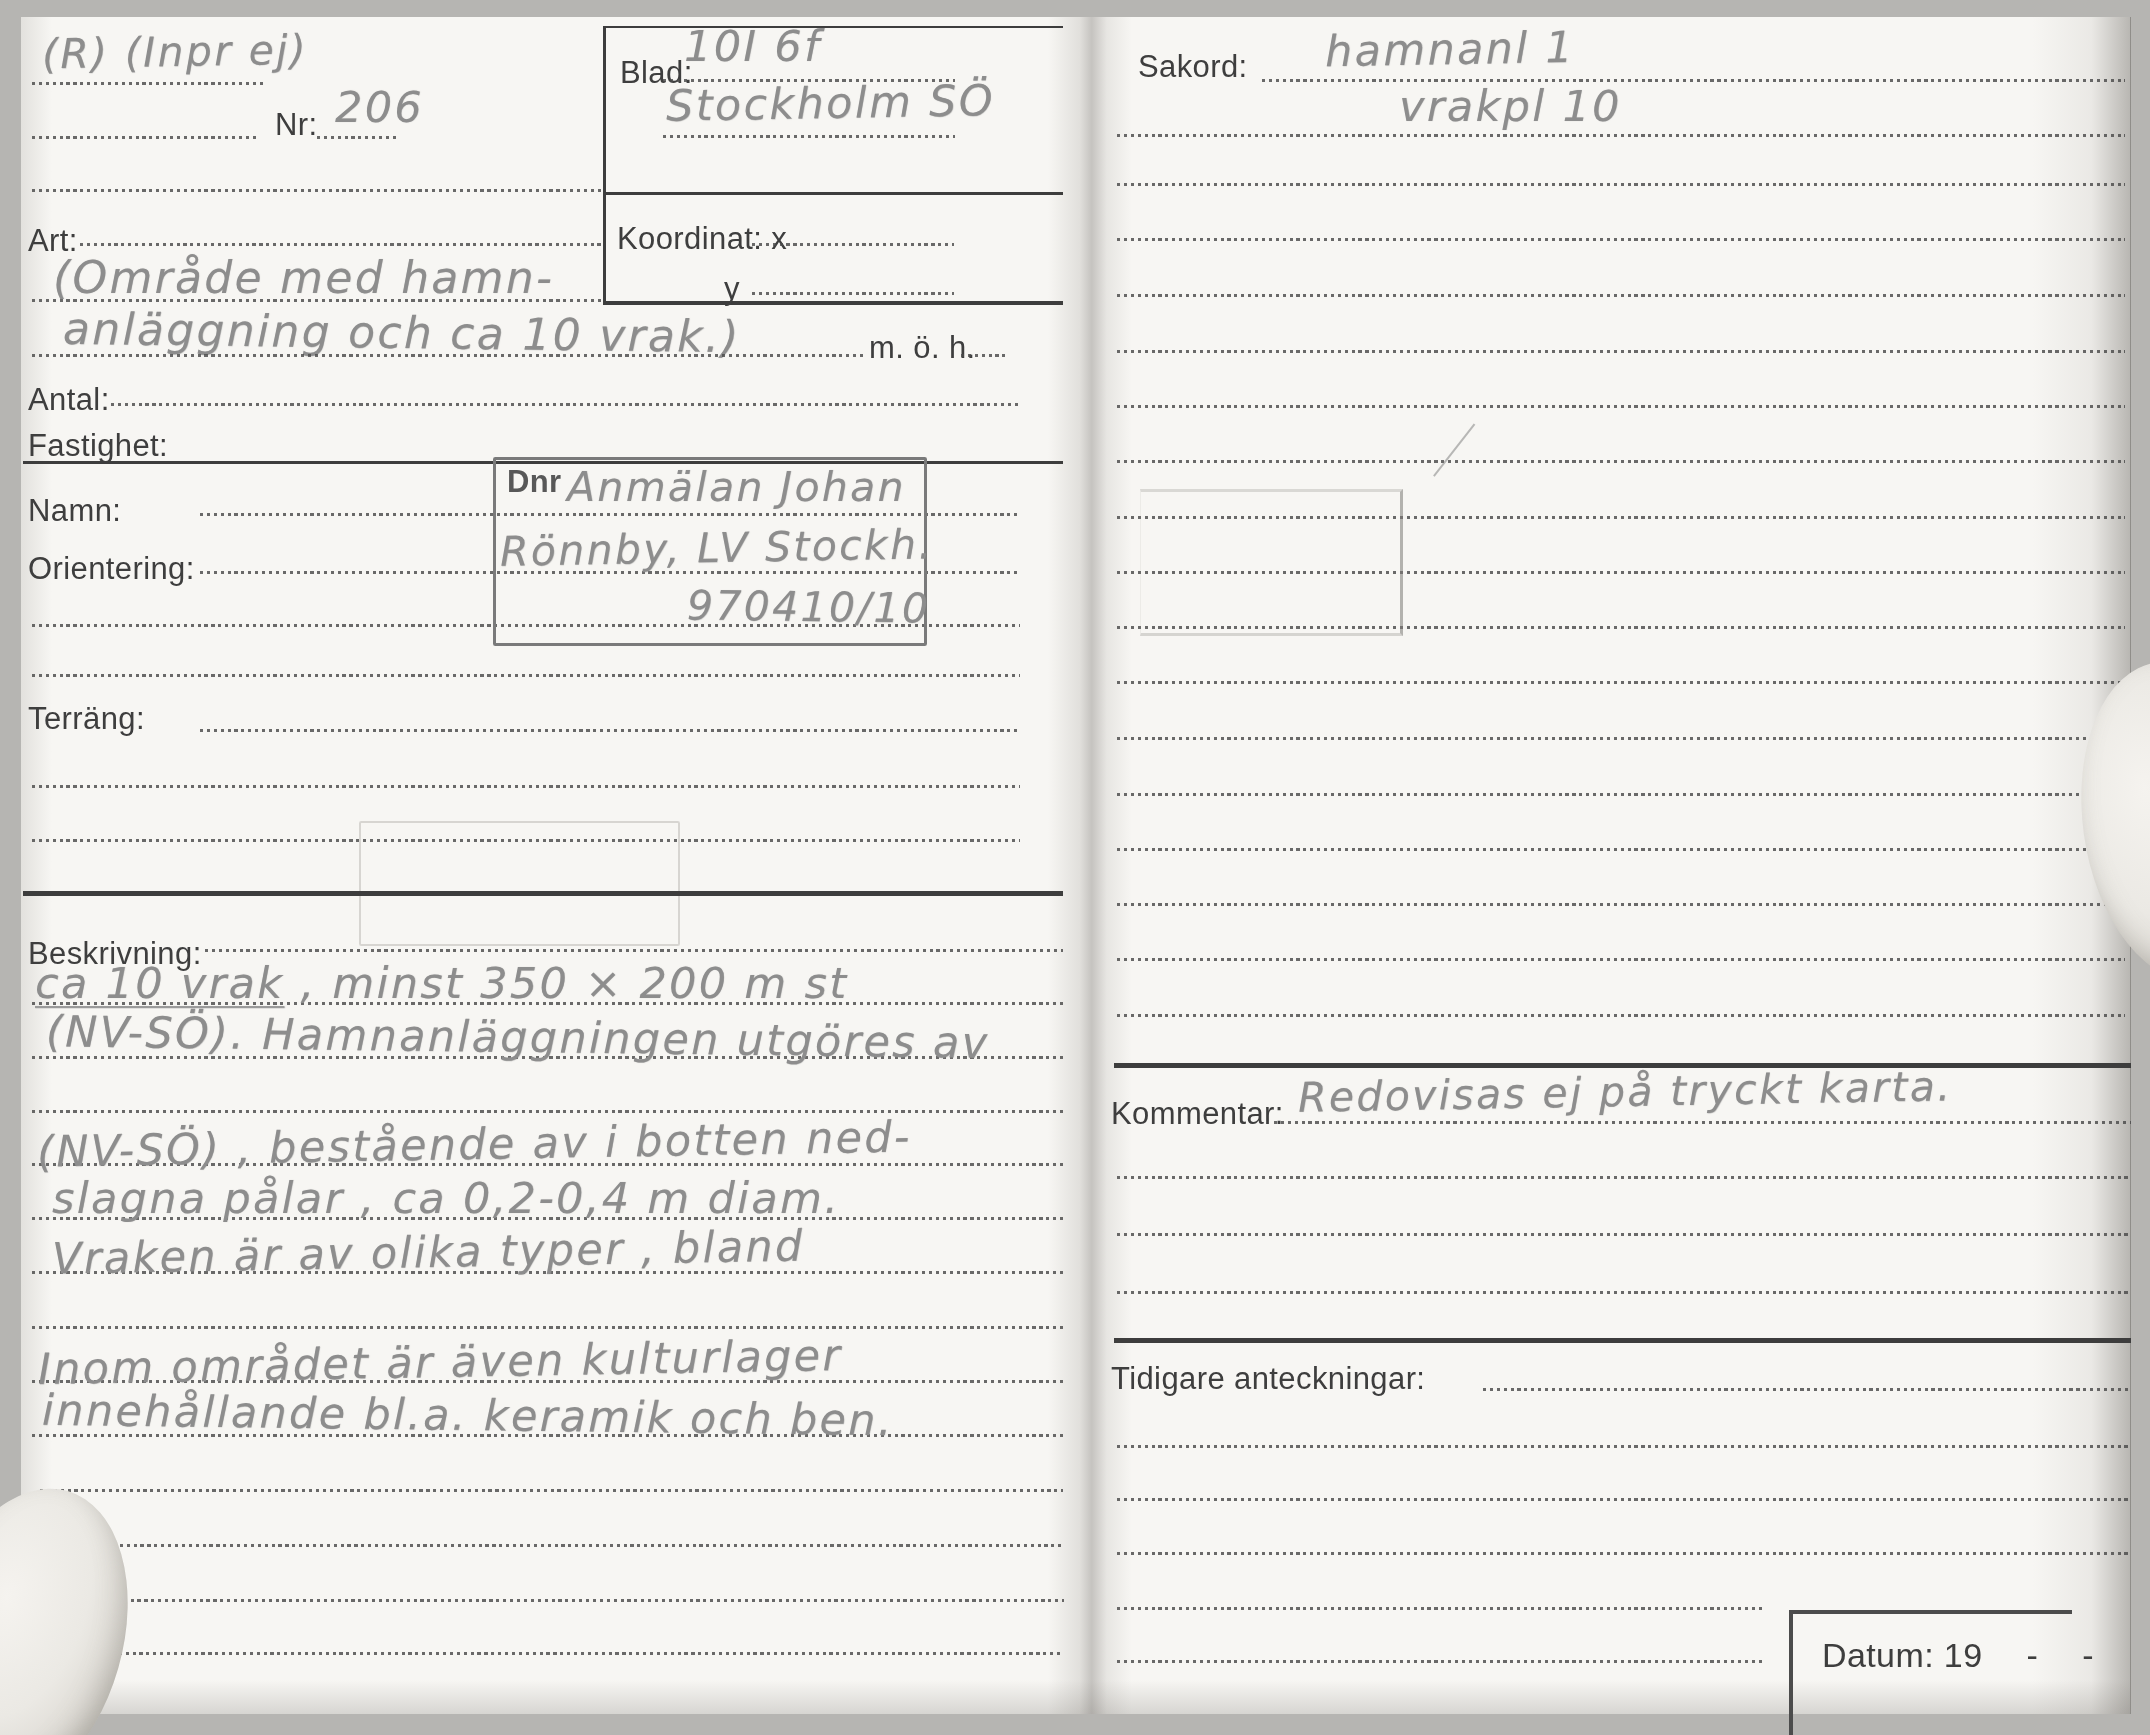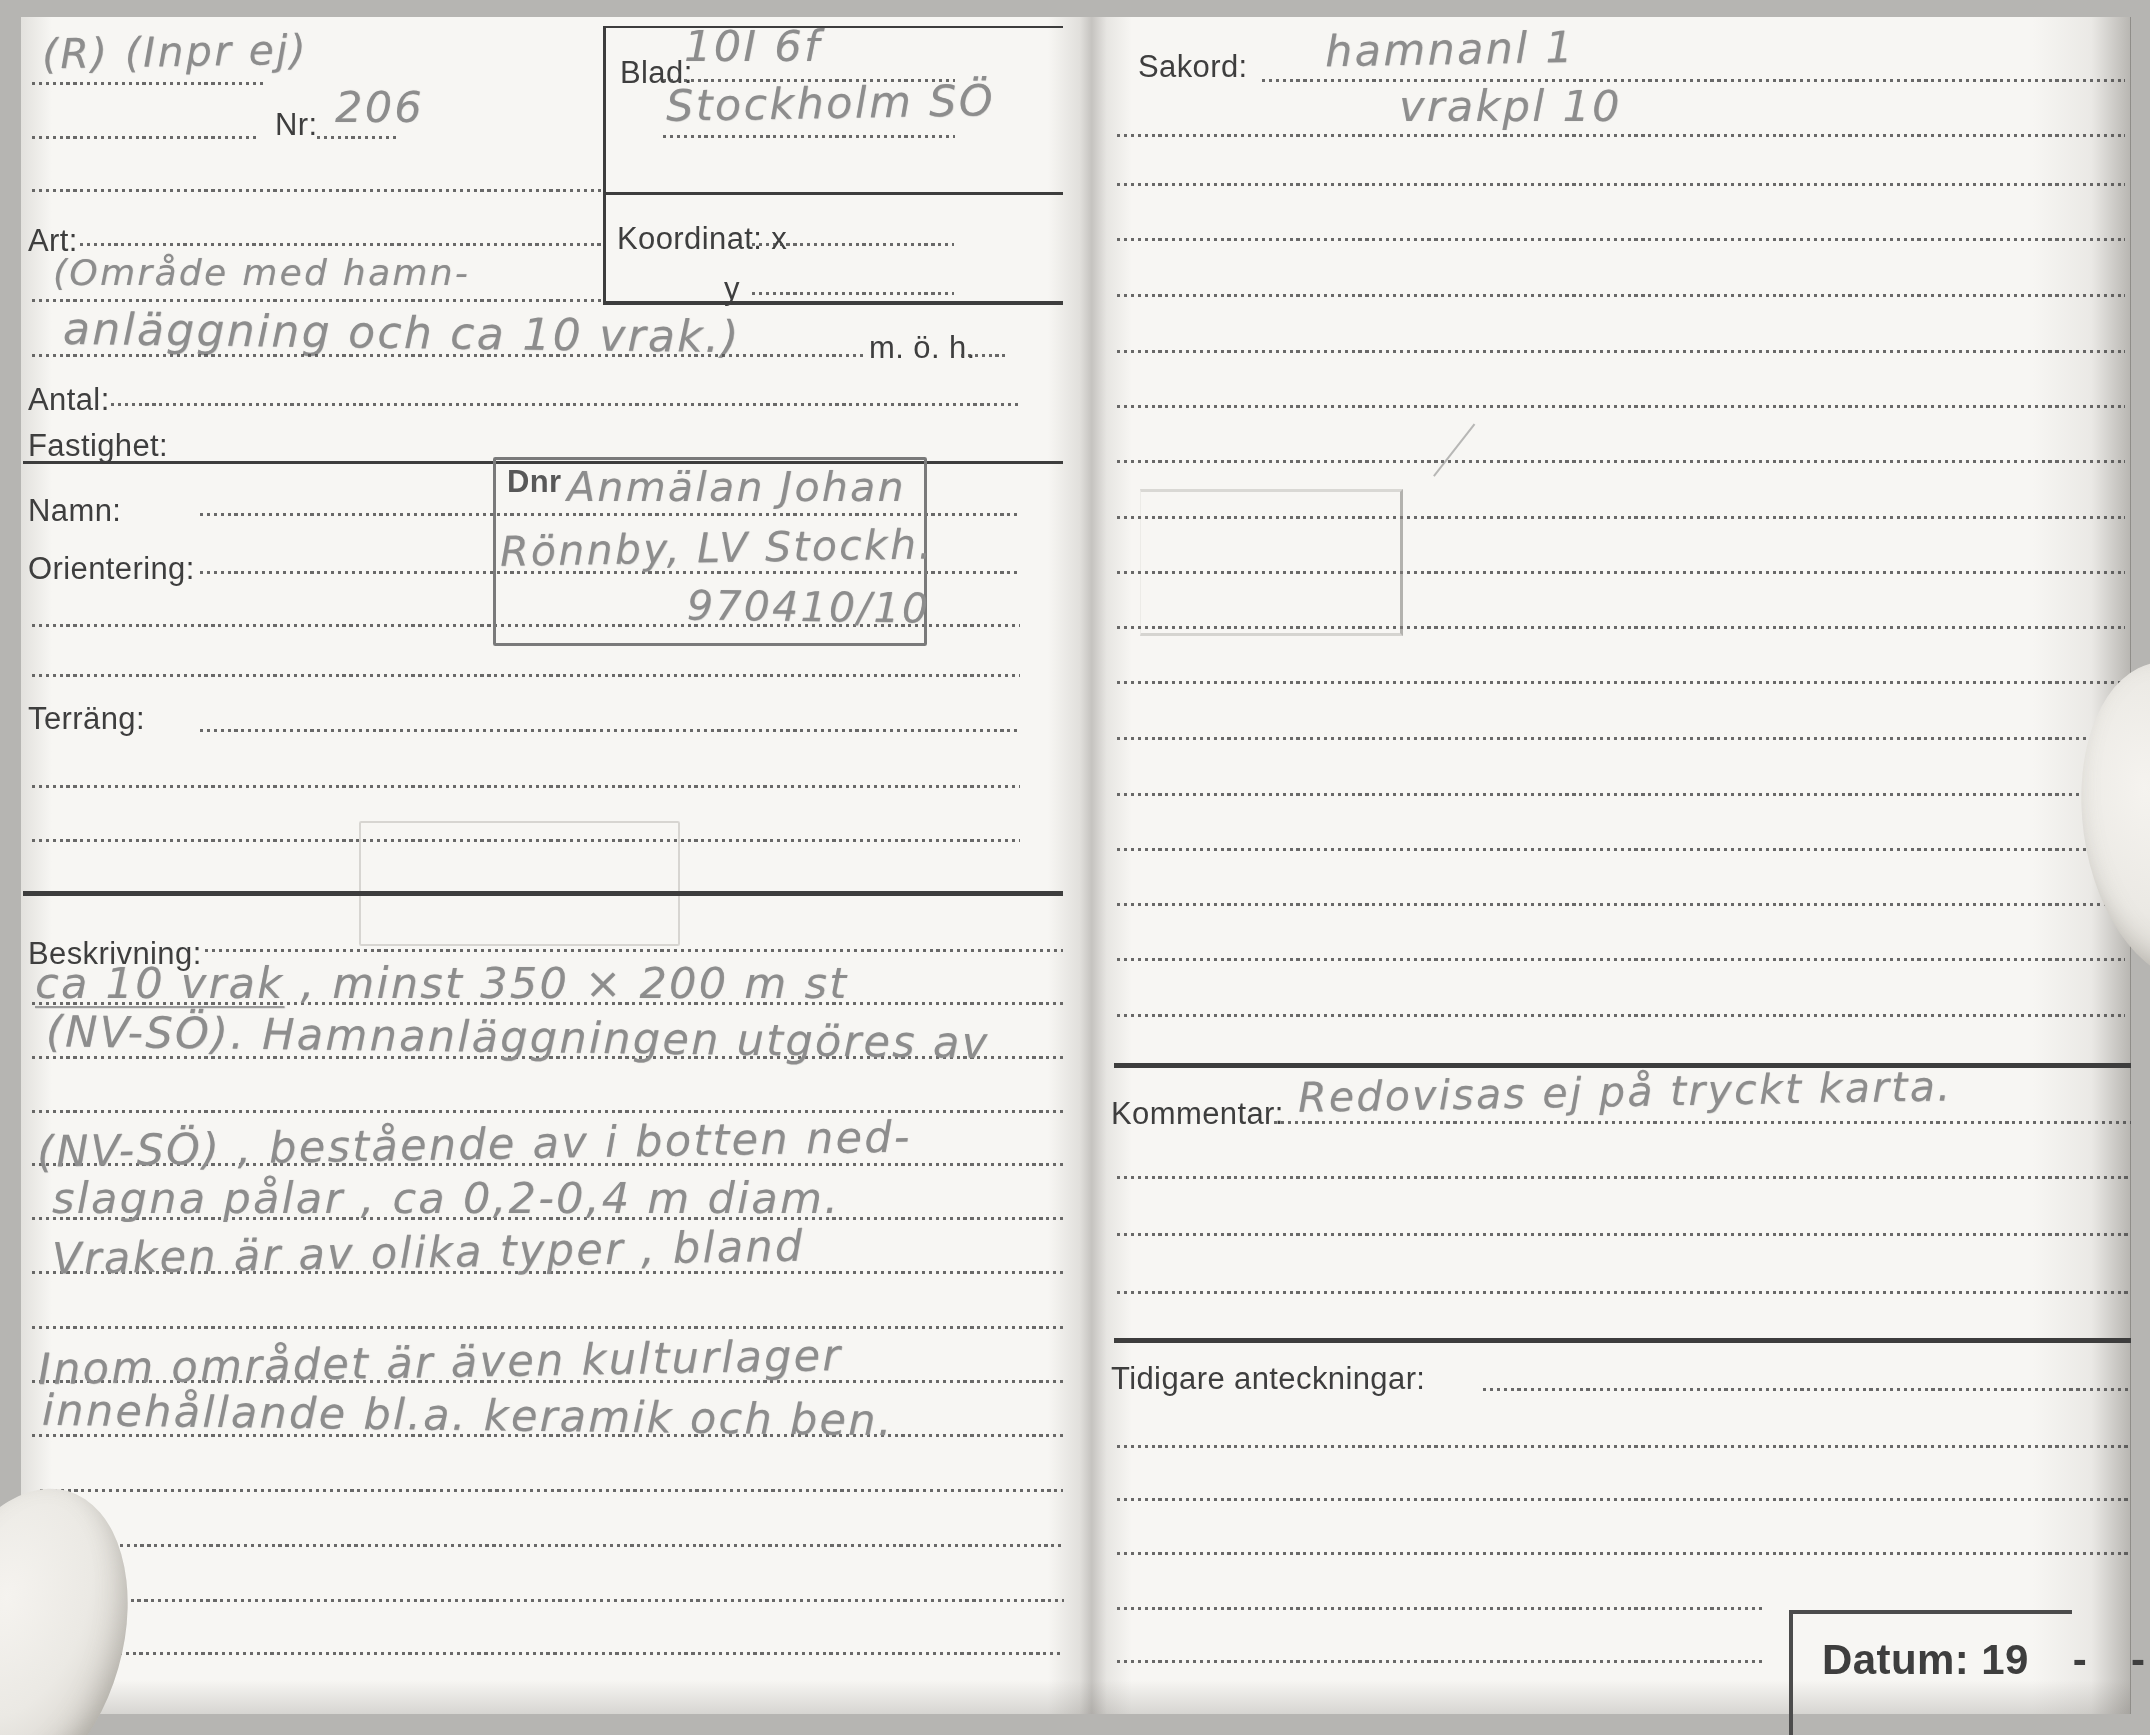--- a/index.html
+++ b/index.html
@@ -59,21 +59,21 @@
   <div class="dot" style="left:663px;top:79px;width:292px;"></div>
   <div class="hw h56 tl" style="left:666px;top:78px;">Stockholm SÖ</div>
   <div class="dot" style="left:663px;top:135px;width:292px;"></div>
   <div class="lbl" style="left:617px;top:221px;">Koordinat: x</div>
   <div class="dot" style="left:752px;top:243px;width:202px;"></div>
   <div class="lbl" style="left:724px;top:271px;">y</div>
   <div class="dot" style="left:752px;top:292px;width:202px;"></div>
 
   <div class="lbl" style="left:28px;top:223px;">Art:</div>
   <div class="dot" style="left:80px;top:243px;width:522px;"></div>
-  <div class="hw h56" style="left:53px;top:252px;font-size:36px;">(Område med hamn-</div>
+  <div class="hw h56" style="left:53px;top:252px;font-size:44px;">(Område med hamn-</div>
   <div class="dot" style="left:32px;top:299px;width:570px;"></div>
   <div class="hw h56 tr" style="left:63px;top:307px;font-size:44px;">anläggning och ca 10 vrak.)</div>
   <div class="dot" style="left:32px;top:354px;width:831px;"></div>
   <div class="lbl" style="left:869px;top:330px;">m. ö. h.</div>
   <div class="dot" style="left:961px;top:354px;width:46px;"></div>
 
   <div class="lbl" style="left:28px;top:382px;">Antal:</div>
   <div class="dot" style="left:111px;top:403px;width:909px;"></div>
   <div class="lbl" style="left:28px;top:428px;">Fastighet:</div>
   <div class="solid" style="left:23px;top:461px;width:1040px;height:3.1px;"></div>
@@ -169,18 +169,18 @@
   <div class="lbl" style="left:1111px;top:1361px;">Tidigare anteckningar:</div>
   <div class="dot" style="left:1483px;top:1388px;width:648px;"></div>
   <div class="dot" style="left:1117px;top:1445px;width:1014px;"></div>
   <div class="dot" style="left:1117px;top:1498px;width:1014px;"></div>
   <div class="dot" style="left:1117px;top:1552px;width:1014px;"></div>
   <div class="dot" style="left:1117px;top:1607px;width:646px;"></div>
   <div class="dot" style="left:1117px;top:1660px;width:646px;"></div>
 
   <div class="solid" style="left:1789px;top:1610px;width:3.8px;height:125px;background:#4c4c4c;"></div>
   <div class="solid" style="left:1789px;top:1610px;width:283px;height:3.8px;background:#4c4c4c;"></div>
-  <div class="lbl" style="left:1822px;top:1636px;font-size:42px;font-weight:bold;"><span>Datum: 19</span><span style="margin-left:44px;">-</span><span style="margin-left:44px;">-</span></div>
+  <div class="lbl" style="left:1822px;top:1636px;font-size:34px;"><span>Datum: 19</span><span style="margin-left:44px;">-</span><span style="margin-left:44px;">-</span></div>
 
   <div class="finger" style="left:-73px;top:1485px;width:195px;height:313px;transform:rotate(16deg);"></div>
   <div class="finger" style="left:2083px;top:661px;width:191px;height:321px;transform:rotate(-8deg);"></div>
 </div>
 
 
 </body></html>

